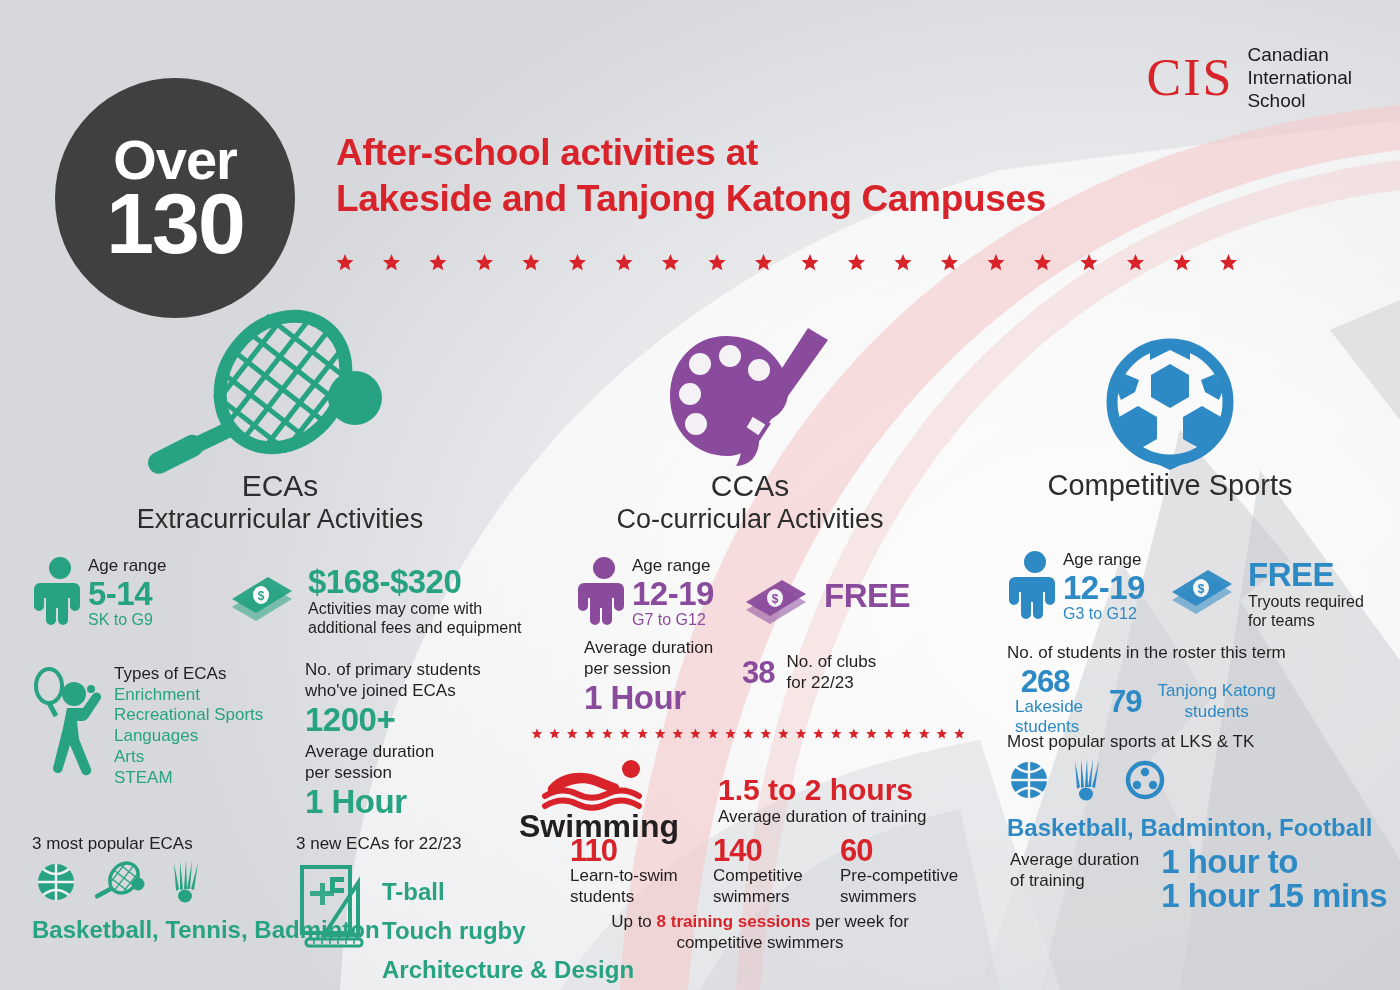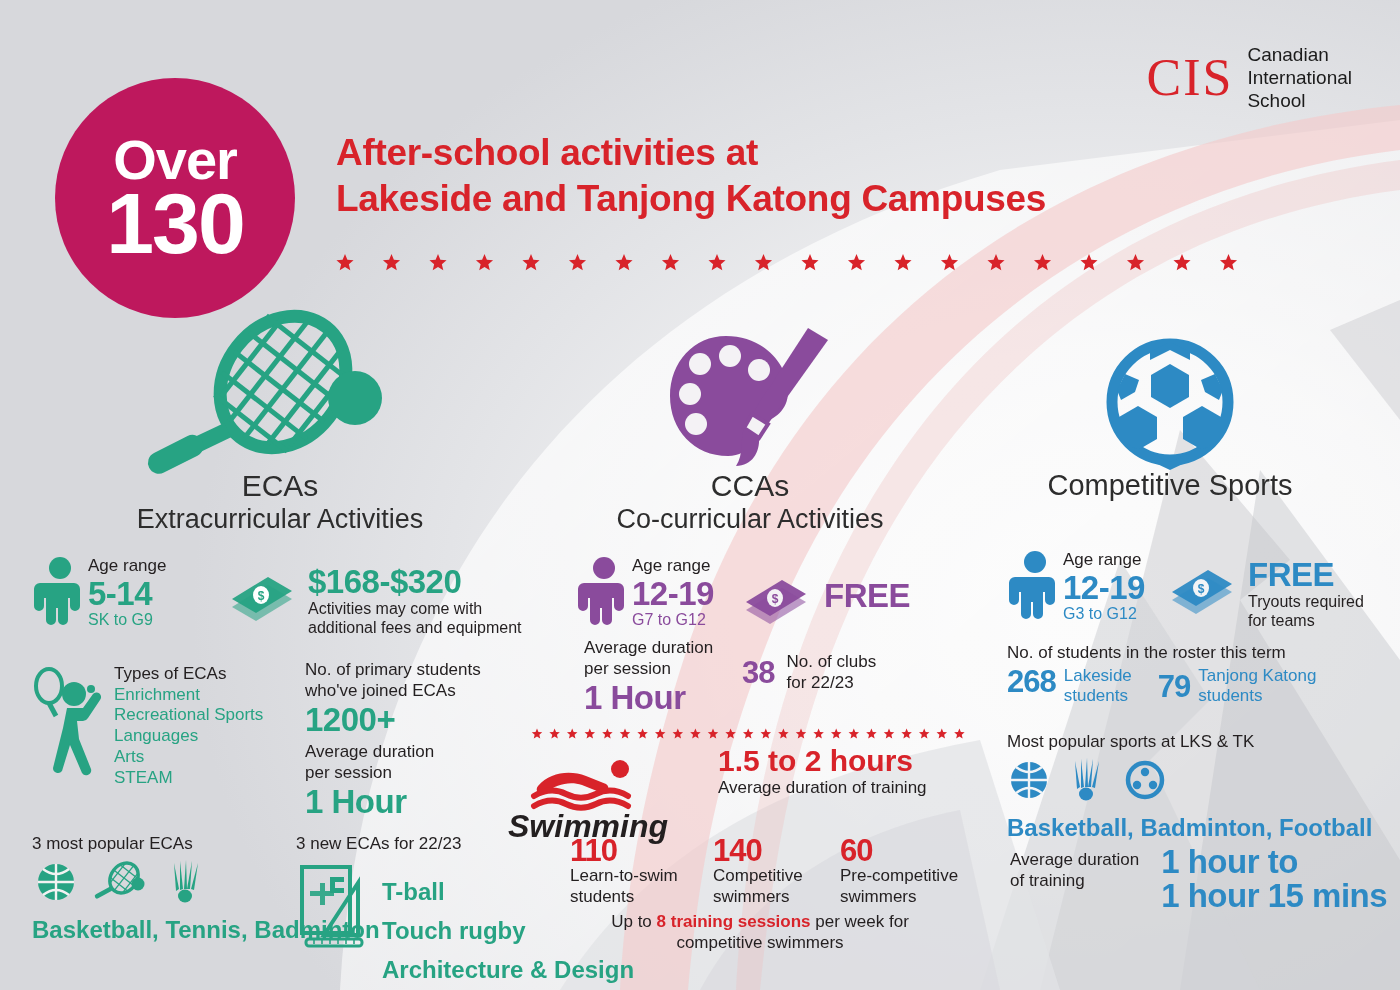--- a/index.html
+++ b/index.html
@@ -17,21 +17,21 @@
     position:absolute;inset:0;
     background:
       radial-gradient(ellipse 900px 700px at 78% 62%, #fafafa 0%, #f3f3f4 38%, #e3e4e7 72%, #d7d8dc 100%),
       linear-gradient(115deg,#d6d7db 0%,#e6e7ea 40%,#f4f4f5 70%,#e9eaec 100%);
   }
   .bg-svg{position:absolute;inset:0;}
 
   
   .over-circle{
     position:absolute;left:55px;top:78px;width:240px;height:240px;border-radius:50%;
-    background:#be185d;display:flex;flex-direction:column;align-items:center;justify-content:center;
+    background:#404040;display:flex;flex-direction:column;align-items:center;justify-content:center;
     box-shadow:0 0 0 0 rgba(0,0,0,0);
   }
   .over-word{color:#fff;font-weight:bold;font-size:56px;line-height:0.96;letter-spacing:-1px;}
   .over-num{color:#fff;font-weight:bold;font-size:86px;line-height:0.92;letter-spacing:-2px;margin-top:-2px;}
 
   .head-title{
     position:absolute;left:336px;top:130px;width:950px;
     color:#d8232a;font-weight:bold;font-size:37px;line-height:1.23;letter-spacing:-0.3px;
   }
   .stars-top{position:absolute;left:336px;top:253px;width:890px;height:20px;}
@@ -391,31 +391,31 @@
           <polygon points="340.40,2.50 341.85,6.00 345.63,6.30 342.75,8.76 343.63,12.45 340.40,10.47 337.17,12.45 338.05,8.76 335.17,6.30 338.95,6.00"></polygon>
           <polygon points="358.00,2.50 359.45,6.00 363.23,6.30 360.35,8.76 361.23,12.45 358.00,10.47 354.77,12.45 355.65,8.76 352.77,6.30 356.55,6.00"></polygon>
           <polygon points="375.60,2.50 377.05,6.00 380.83,6.30 377.95,8.76 378.83,12.45 375.60,10.47 372.37,12.45 373.25,8.76 370.37,6.30 374.15,6.00"></polygon>
           <polygon points="393.20,2.50 394.65,6.00 398.43,6.30 395.55,8.76 396.43,12.45 393.20,10.47 389.97,12.45 390.85,8.76 387.97,6.30 391.75,6.00"></polygon>
           <polygon points="410.80,2.50 412.25,6.00 416.03,6.30 413.15,8.76 414.03,12.45 410.80,10.47 407.57,12.45 408.45,8.76 405.57,6.30 409.35,6.00"></polygon>
           <polygon points="428.40,2.50 429.85,6.00 433.63,6.30 430.75,8.76 431.63,12.45 428.40,10.47 425.17,12.45 426.05,8.76 423.17,6.30 426.95,6.00"></polygon>
         </g>
       </g>
   </svg>
 
-  <div class="blk" style="left:508px;top:760px;font-style:italic;">
+  <div class="blk" style="left:519px;top:760px;">
     <svg width="110" height="50" viewBox="0 0 110 50" style="margin-left:24px;">
       <circle cx="88" cy="9" r="9" fill="#d8232a"></circle>
       <path d="M6,26 C18,12 38,10 54,16 L74,24 a5,5 0 0 1 -4,9 L50,25 C38,21 24,24 14,33 a5,5 0 0 1 -8,-7 Z" fill="#d8232a"></path>
       <path d="M2,36 C14,29 24,29 34,34 C44,39 54,39 64,34 C74,29 84,29 96,36" fill="none" stroke="#d8232a" stroke-width="6" stroke-linecap="round"></path>
       <path d="M2,46 C14,39 24,39 34,44 C44,49 54,49 64,44 C74,39 84,39 96,46" fill="none" stroke="#d8232a" stroke-width="6" stroke-linecap="round"></path>
     </svg>
     <div style="font-size:32px;font-weight:bold;color:#231f20;margin-top:-2px;">Swimming</div>
   </div>
 
-  <div class="blk" style="left:718px;top:744px;">
+  <div class="blk" style="left:718px;top:773px;">
     <div style="font-size:30px;font-weight:bold;" class="r">1.5 to 2 hours</div>
     <div class="lbl dk">Average duration of training</div>
   </div>
 
   <div class="blk" style="left:570px;top:835px;">
     <div class="huge r">110</div>
     <div class="lbl dk">Learn-to-swim</div>
     <div class="lbl dk">students</div>
   </div>
   <div class="blk" style="left:713px;top:835px;">
@@ -478,30 +478,30 @@
     <div style="margin-left:12px;">
       <div class="big b">FREE</div>
       <div class="lbl-sm dk">Tryouts required</div>
       <div class="lbl-sm dk">for teams</div>
     </div>
   </div>
 
   <div class="blk" style="left:1007px;top:643px;">
     <div class="lbl dk">No. of students in the roster this term</div>
     <div class="row" style="margin-top:2px;align-items:center;">
-      <div class="row" style="">
+      <div class="row" style="align-items:center;flex-direction:column;">
         <div class="huge b">268</div>
         <div style="margin-left:8px;">
           <div class="lbl b">Lakeside</div>
           <div class="lbl b">students</div>
         </div>
       </div>
       <div class="row" style="align-items:center;margin-left:26px;">
         <div class="huge b">79</div>
-        <div style="margin-left:8px;">
+        <div style="margin-left:16px;text-align:center;">
           <div class="lbl b">Tanjong Katong</div>
           <div class="lbl b">students</div>
         </div>
       </div>
     </div>
   </div>
 
   <div class="blk" style="left:1007px;top:732px;">
     <div class="lbl dk">Most popular sports at LKS &amp; TK</div>
     <div style="display:flex;align-items:center;gap:20px;margin:6px 0 4px 2px;">

